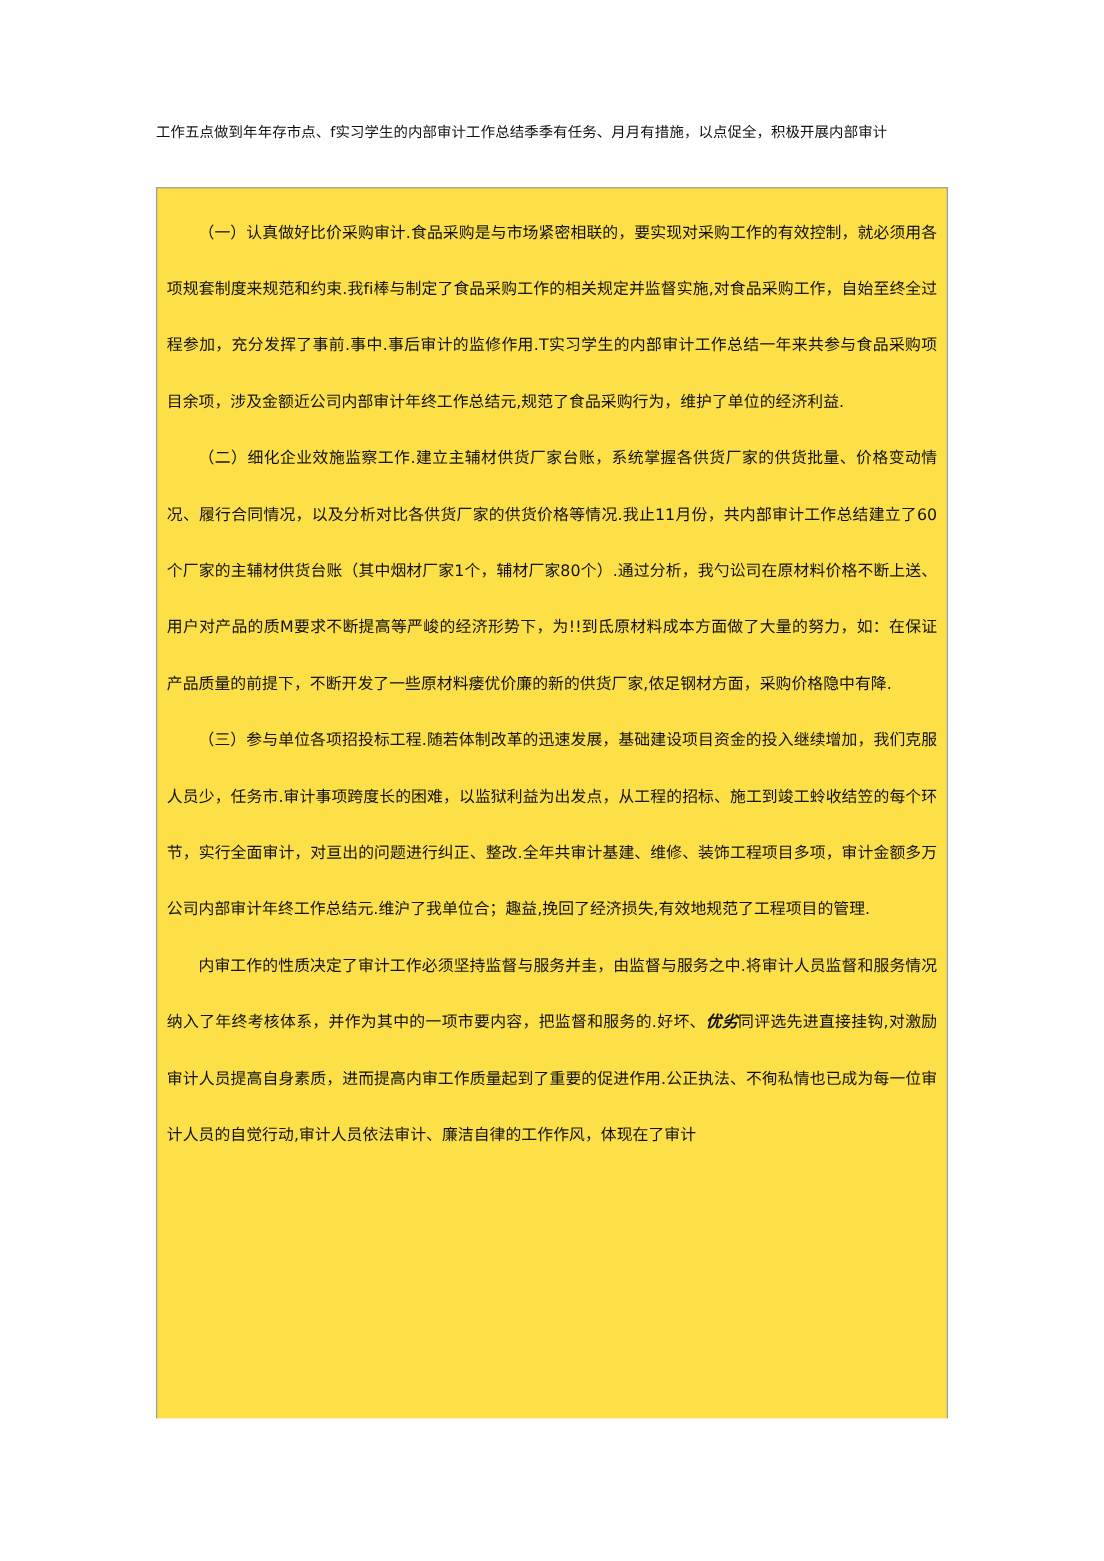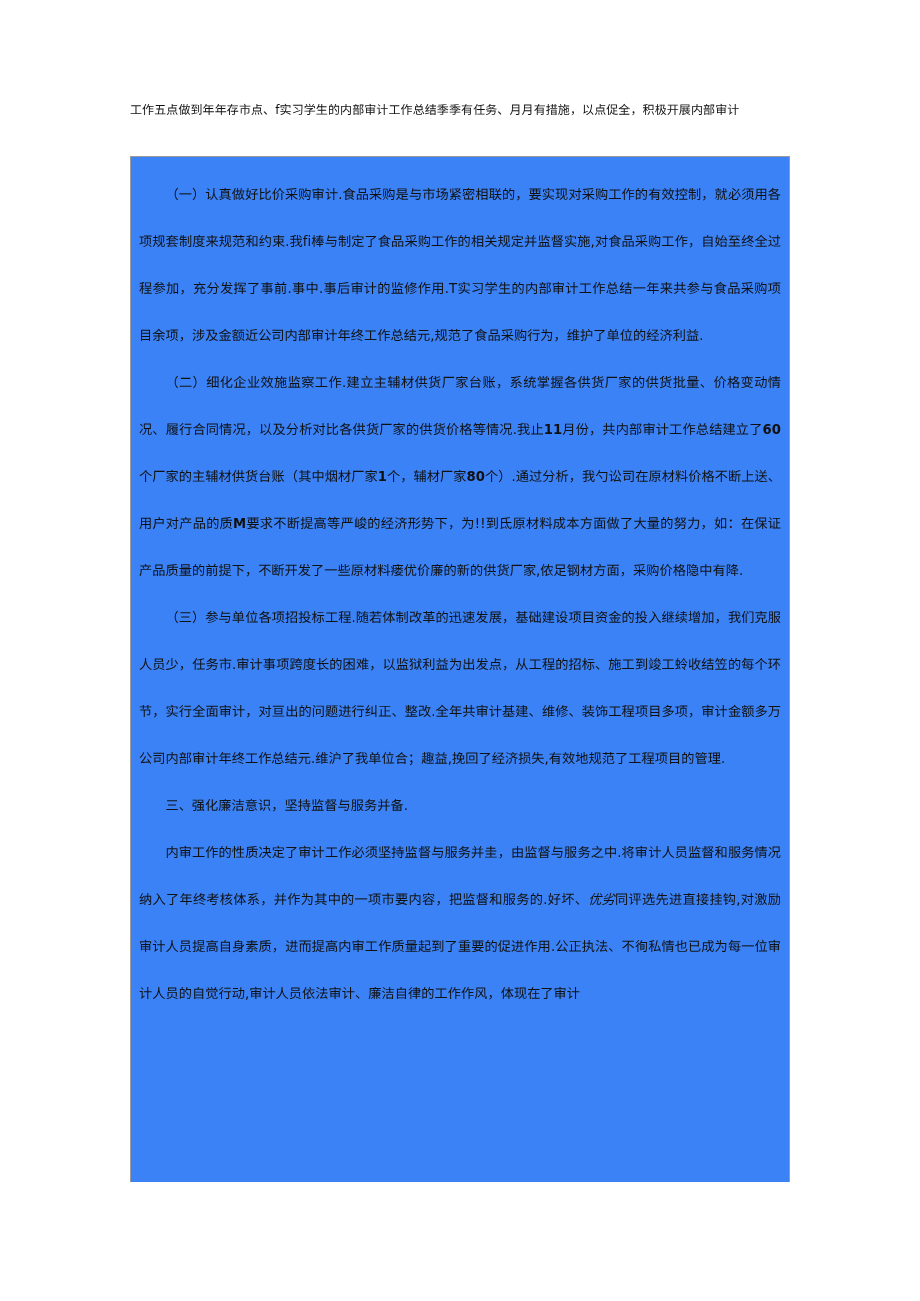--- a/index.html
+++ b/index.html
@@ -42,43 +42,44 @@
   .framed-block {
     position: absolute;
     left: 130px;
     top: 156px;
     width: 660px;
     height: 1026px;
     border: 1px solid #9a9a9a;
     border-bottom: none;
     box-sizing: border-box;
     overflow: hidden;
-    background: #3b82f6;
+    background: #fde047;
   }
 
   .framed-inner {
     padding: 14px 8px 0 8px;
   }
 
   .para {
     margin: 0 0 0 0;
     font-size: 13.2px;
     line-height: 47px;
     text-align: justify;
     text-justify: inter-character;
     text-indent: 2em;
     color: #111111;
     letter-spacing: 0.05px;
   }
 
   b, .b {
-    font-weight: 700;
+    font-weight: 400;
   }
   i, .i {
     font-style: italic;
+    font-weight: bold;
   }
 
   
   .clip-guard {
     height: 10px;
   }
 </style>
 </head>
 <body>
 
@@ -88,21 +89,20 @@
 
   <div class="framed-block">
     <div class="framed-inner">
 
       <p class="para">（一）认真做好比价采购审计.食品采购是与市场紧密相联的，要实现对采购工作的有效控制，就必须用各项规套制度来规范和约束.我fi棒与制定了食品采购工作的相关规定并监督实施,对食品采购工作，自始至终全过程参加，充分发挥了事前.事中.事后审计的监修作用.T实习学生的内部审计工作总结一年来共参与食品采购项目余项，涉及金额近公司内部审计年终工作总结元,规范了食品采购行为，维护了单位的经济利益.</p>
 
       <p class="para">（二）细化企业效施监察工作.建立主辅材供货厂家台账，系统掌握各供货厂家的供货批量、价格变动情况、履行合同情况，以及分析对比各供货厂家的供货价格等情况.我止<b>11</b>月份，共内部审计工作总结建立了<b>60</b>个厂家的主辅材供货台账（其中烟材厂家<b>1</b>个，辅材厂家<b>80</b>个）.通过分析，我勺讼司在原材料价格不断上送、用户对产品的质<b>M</b>要求不断提高等严峻的经济形势下，为!!到氐原材料成本方面做了大量的努力，如：在保证产品质量的前提下，不断开发了一些原材料瘘优价廉的新的供货厂家,侬足钢材方面，采购价格隐中有降.</p>
 
       <p class="para">（三）参与单位各项招投标工程.随若体制改革的迅速发展，基础建设项目资金的投入继续增加，我们克服人员少，任务市.审计事项跨度长的困难，以监狱利益为出发点，从工程的招标、施工到竣工蛉收结笠的每个环节，实行全面审计，对亘出的问题进行纠正、整改.全年共审计基建、维修、装饰工程项目多项，审计金额多万公司内部审计年终工作总结元.维沪了我单位合；趣益,挽回了经济损失,有效地规范了工程项目的管理.</p>
 
-      <p class="para">三、强化廉洁意识，坚持监督与服务并备.</p>
 
       <p class="para">内审工作的性质决定了审计工作必须坚持监督与服务并圭，由监督与服务之中.将审计人员监督和服务情况纳入了年终考核体系，并作为其中的一项市要内容，把监督和服务的.好坏、<i>优劣</i>同评选先进直接挂钩,对激励审计人员提高自身素质，进而提高内审工作质量起到了重要的促进作用.公正执法、不徇私情也已成为每一位审计人员的自觉行动,审计人员依法审计、廉洁自律的工作作风，体现在了审计</p>
 
       <div class="clip-guard"></div>
     </div>
   </div>
 
 </div>
 
 </body></html>

